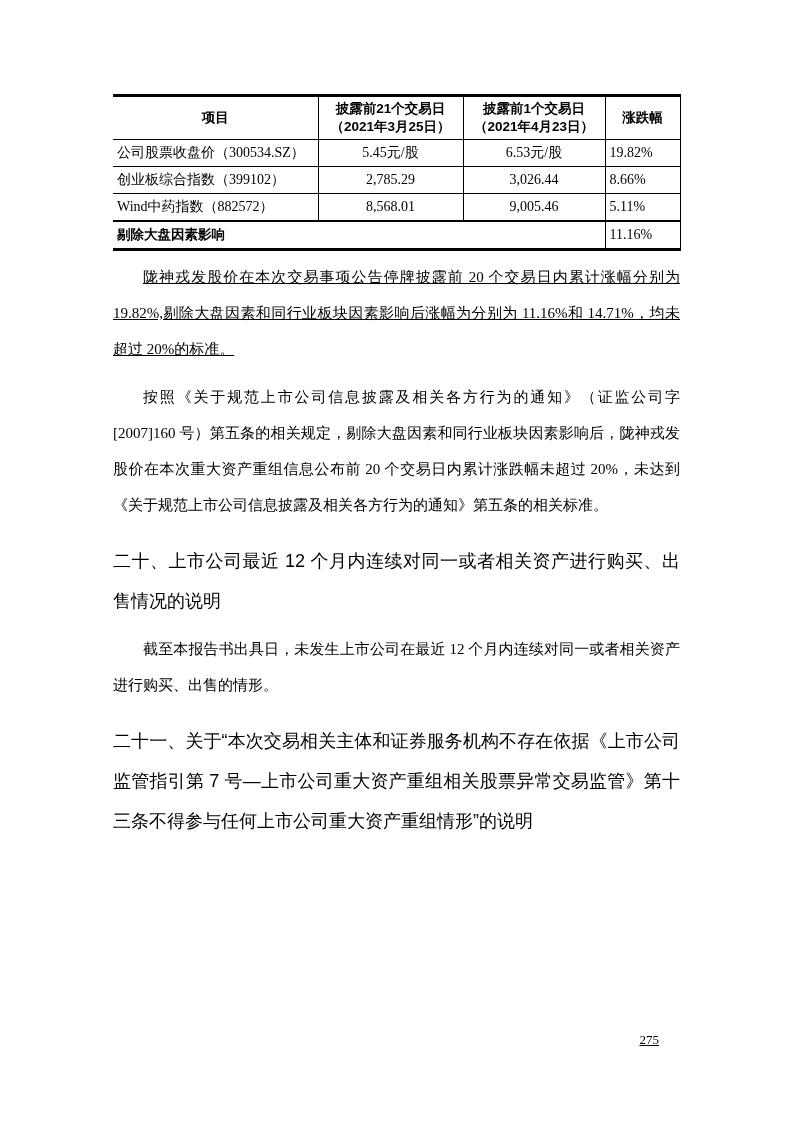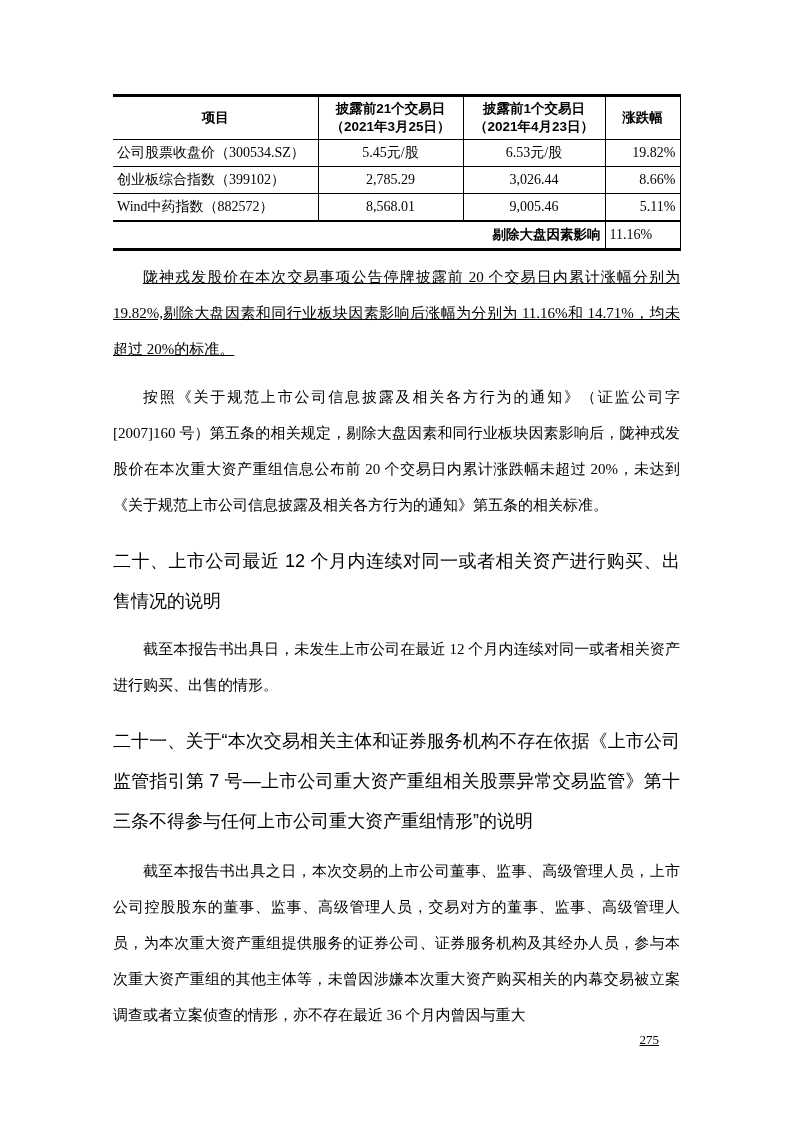--- a/index.html
+++ b/index.html
@@ -33,24 +33,24 @@
     text-align:center;
     white-space:pre-line;
     height:40px;
     font-size:13.5px;
     line-height:1.35;
     border-bottom:1px solid #000;
   }
   table.cmp tbody td { height:24px; border-bottom:1px solid #000; }
   td.c-item  { text-align:left;  padding-left:7px;margin-top:8px; }
   td.c-mid   { text-align:center; }
-  td.c-pct   { text-align:right; padding-right:5px; }
+  td.c-pct   { padding-right:5px; }
   tr.summary td { border-top:2px solid #000; border-bottom:none; height:25px; }
   td.sum-label {
-    text-align:right; font-weight:bold;
+    text-align:left; font-weight:bold;
     font-family:"Liberation Sans","DejaVu Sans",sans-serif;
     font-size:13.5px;
   }
   td.sum-value { text-align:left; padding-right:5px; font-weight:normal; }
   
   .para {
     width:567px; margin:0;
     font-size:15px; line-height:36px;
     text-align:justify; text-indent:2em;
   }
@@ -121,17 +121,16 @@
   <p class="para p1">陇神戎发股价在本次交易事项公告停牌披露前 20 个交易日内累计涨幅分别为 19.82%,剔除大盘因素和同行业板块因素影响后涨幅为分别为 11.16%和 14.71%，均未超过 20%的标准。</p>
 
   <p class="para p2">按照《关于规范上市公司信息披露及相关各方行为的通知》（证监公司字[2007]160 号）第五条的相关规定，剔除大盘因素和同行业板块因素影响后，陇神戎发股价在本次重大资产重组信息公布前 20 个交易日内累计涨跌幅未超过 20%，未达到《关于规范上市公司信息披露及相关各方行为的通知》第五条的相关标准。</p>
 
   <h2 class="sec-heading">二十、上市公司最近 12 个月内连续对同一或者相关资产进行购买、出售情况的说明</h2>
 
   <p class="para p3">截至本报告书出具日，未发生上市公司在最近 12 个月内连续对同一或者相关资产进行购买、出售的情形。</p>
 
   <h2 class="sec-heading">二十一、关于“本次交易相关主体和证券服务机构不存在依据《上市公司监管指引第 7 号—上市公司重大资产重组相关股票异常交易监管》第十三条不得参与任何上市公司重大资产重组情形”的说明</h2>
 
-  <p class="para p4">截至本报告书出具之日，本次交易的上市公司董事、监事、高级管理人员，上市公司控股股东的董事、监事、高级管理人员，交易对方的董事、监事、高级管理人员，为本次重大资产重组提供服务的证券公司、证券服务机构及其经办人员，参与本次重大资产重组的其他主体等，未曾因涉嫌本次重大资产购买相关的内幕交易被立案调查或者立案侦查的情形，亦不存在最近 36 个月内曾因与重大</p>
 
   <div class="page-number">275</div>
 
 </div>
 
 </body></html>

